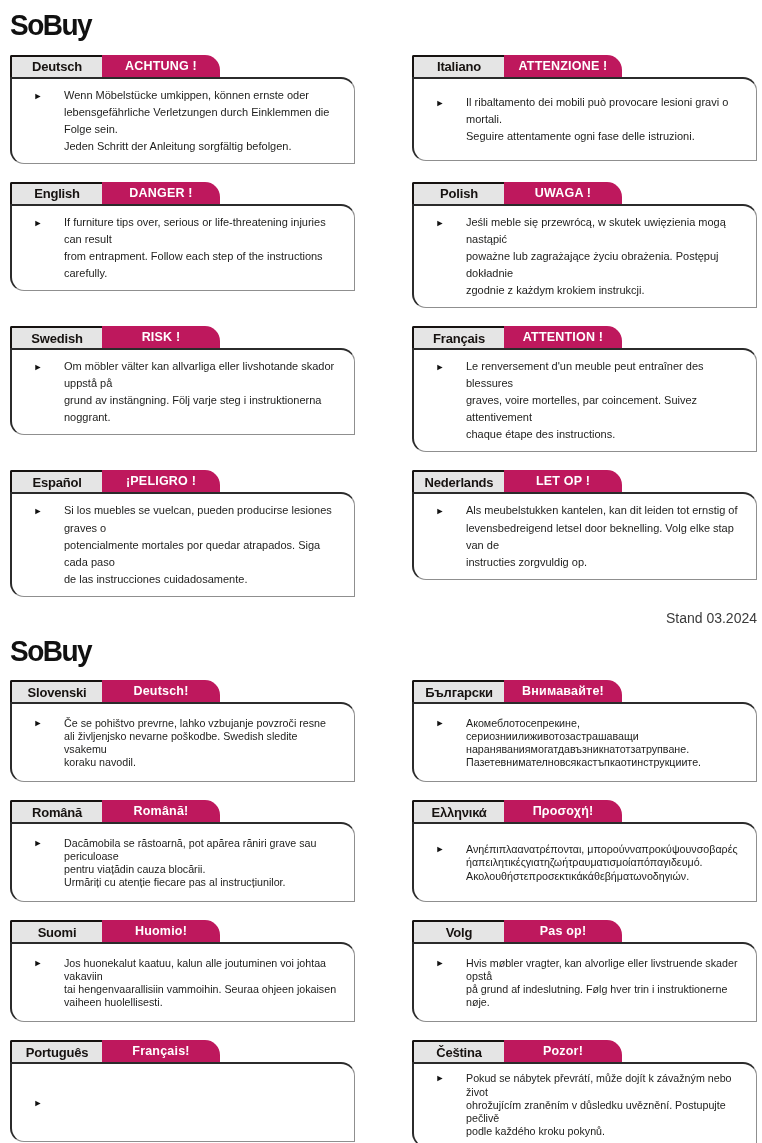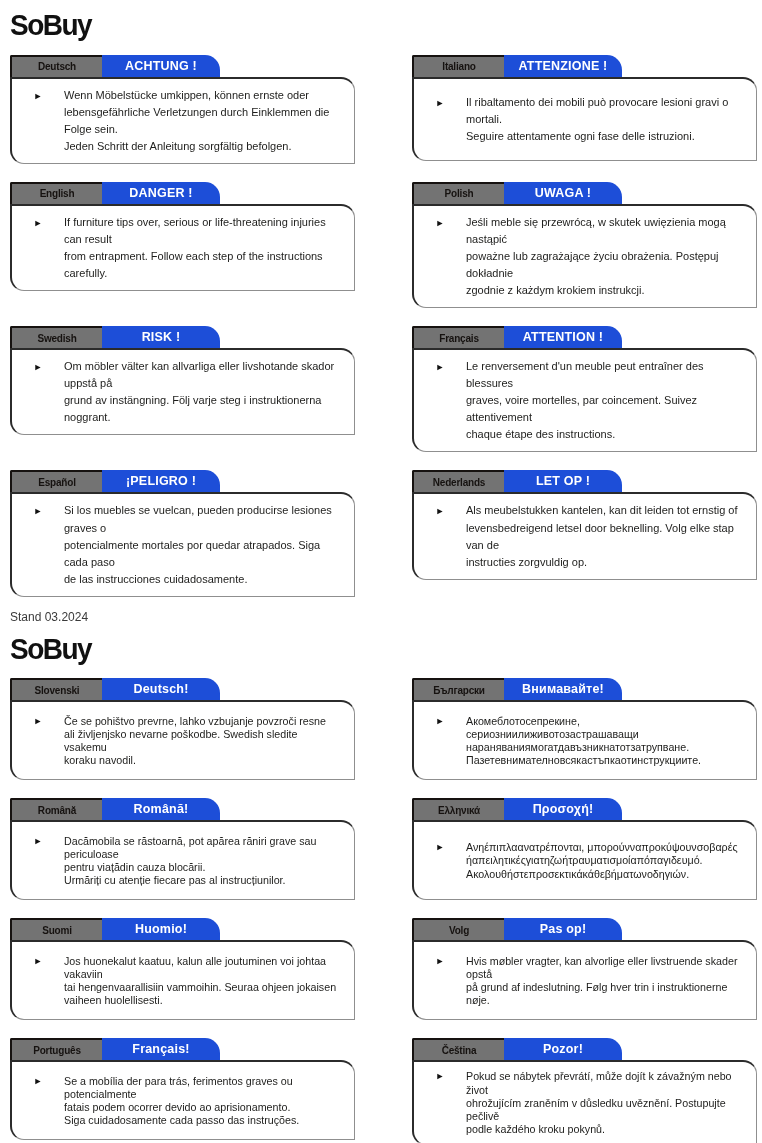--- a/index.html
+++ b/index.html
@@ -14,28 +14,28 @@
     color:#111;line-height:1.1;transform:scaleY(1.05);
     transform-origin:left top;margin:0 0 2px 0;
   }
   .grid{
     display:grid;grid-template-columns:345px 345px;
     column-gap:57px;row-gap:18px;margin-top:14px;
   }
   .card{width:345px;}
   .tabs{display:flex;height:22px;align-items:stretch;}
   .lang{
-    background:#737373;border:2px solid #161210;border-bottom:none;border-right:none;
+    background:#e5e5e5;border:2px solid #161210;border-bottom:none;border-right:none;
     min-width:92px;box-sizing:border-box;
     display:flex;align-items:center;justify-content:center;
-    font-weight:bold;font-size:10px;letter-spacing:-0.2px;color:#161210;
+    font-weight:bold;font-size:13px;letter-spacing:-0.2px;color:#161210;
     padding:0 10px;border-radius:2px 0 0 0;position:relative;z-index:2;
   }
   .warn{
-    background:#1d4ed8;color:#ffffff;
+    background:#be185d;color:#ffffff;
     min-width:118px;box-sizing:border-box;
     display:flex;align-items:center;justify-content:center;
     font-weight:bold;font-size:12.5px;letter-spacing:0.2px;
     padding:8px 12px;border-radius:0 15px 0 0;
   }
   .box{
     background:#fff;box-sizing:border-box;
     border-style:solid;border-color:#2b2b2b #8f8f8f #8f8f8f #2b2b2b;
     border-width:2px 1px 1px 2px;
     border-radius:0 14px 0 14px;
@@ -46,21 +46,21 @@
   .bullet{flex:0 0 52px;text-align:center;font-size:9px;line-height:1;margin-top:5px;color:#111;}
   .text{
     margin:0;flex:1;white-space:pre-line;
     font-size:11px;line-height:1.55;color:#1d1d1b;
   }
   
   .s2 .box{min-height:80px;}
   .s2 .text{font-size:10.7px;line-height:1.22;}
   .s2 .bullet{margin-top:2px;}
   .stand{
-    text-align:left;font-size:12px;color:#3a3a3a;
+    text-align:right;font-size:14px;color:#3a3a3a;
     margin:13px 0 10px 0;
   }
   .logo2{margin-top:10px;}
 </style>
 </head>
 <body>
 
 <div class="logo">SoBuy</div>
 
 <div class="grid s1">
@@ -280,23 +280,20 @@
   </div>
 
   <div class="card">
     <div class="tabs">
       <div class="lang">Português</div>
       <div class="warn">Français!</div>
     </div>
     <div class="box">
       <div class="inner">
         <span class="bullet">►</span>
-        <p class="text">Se a mobília der para trás, ferimentos graves ou potencialmente
-fatais podem ocorrer devido ao aprisionamento.
-Siga cuidadosamente cada passo das instruções.</p>
       </div>
     </div>
   </div>
 
   <div class="card">
     <div class="tabs">
       <div class="lang">Čeština</div>
       <div class="warn">Pozor!</div>
     </div>
     <div class="box">

